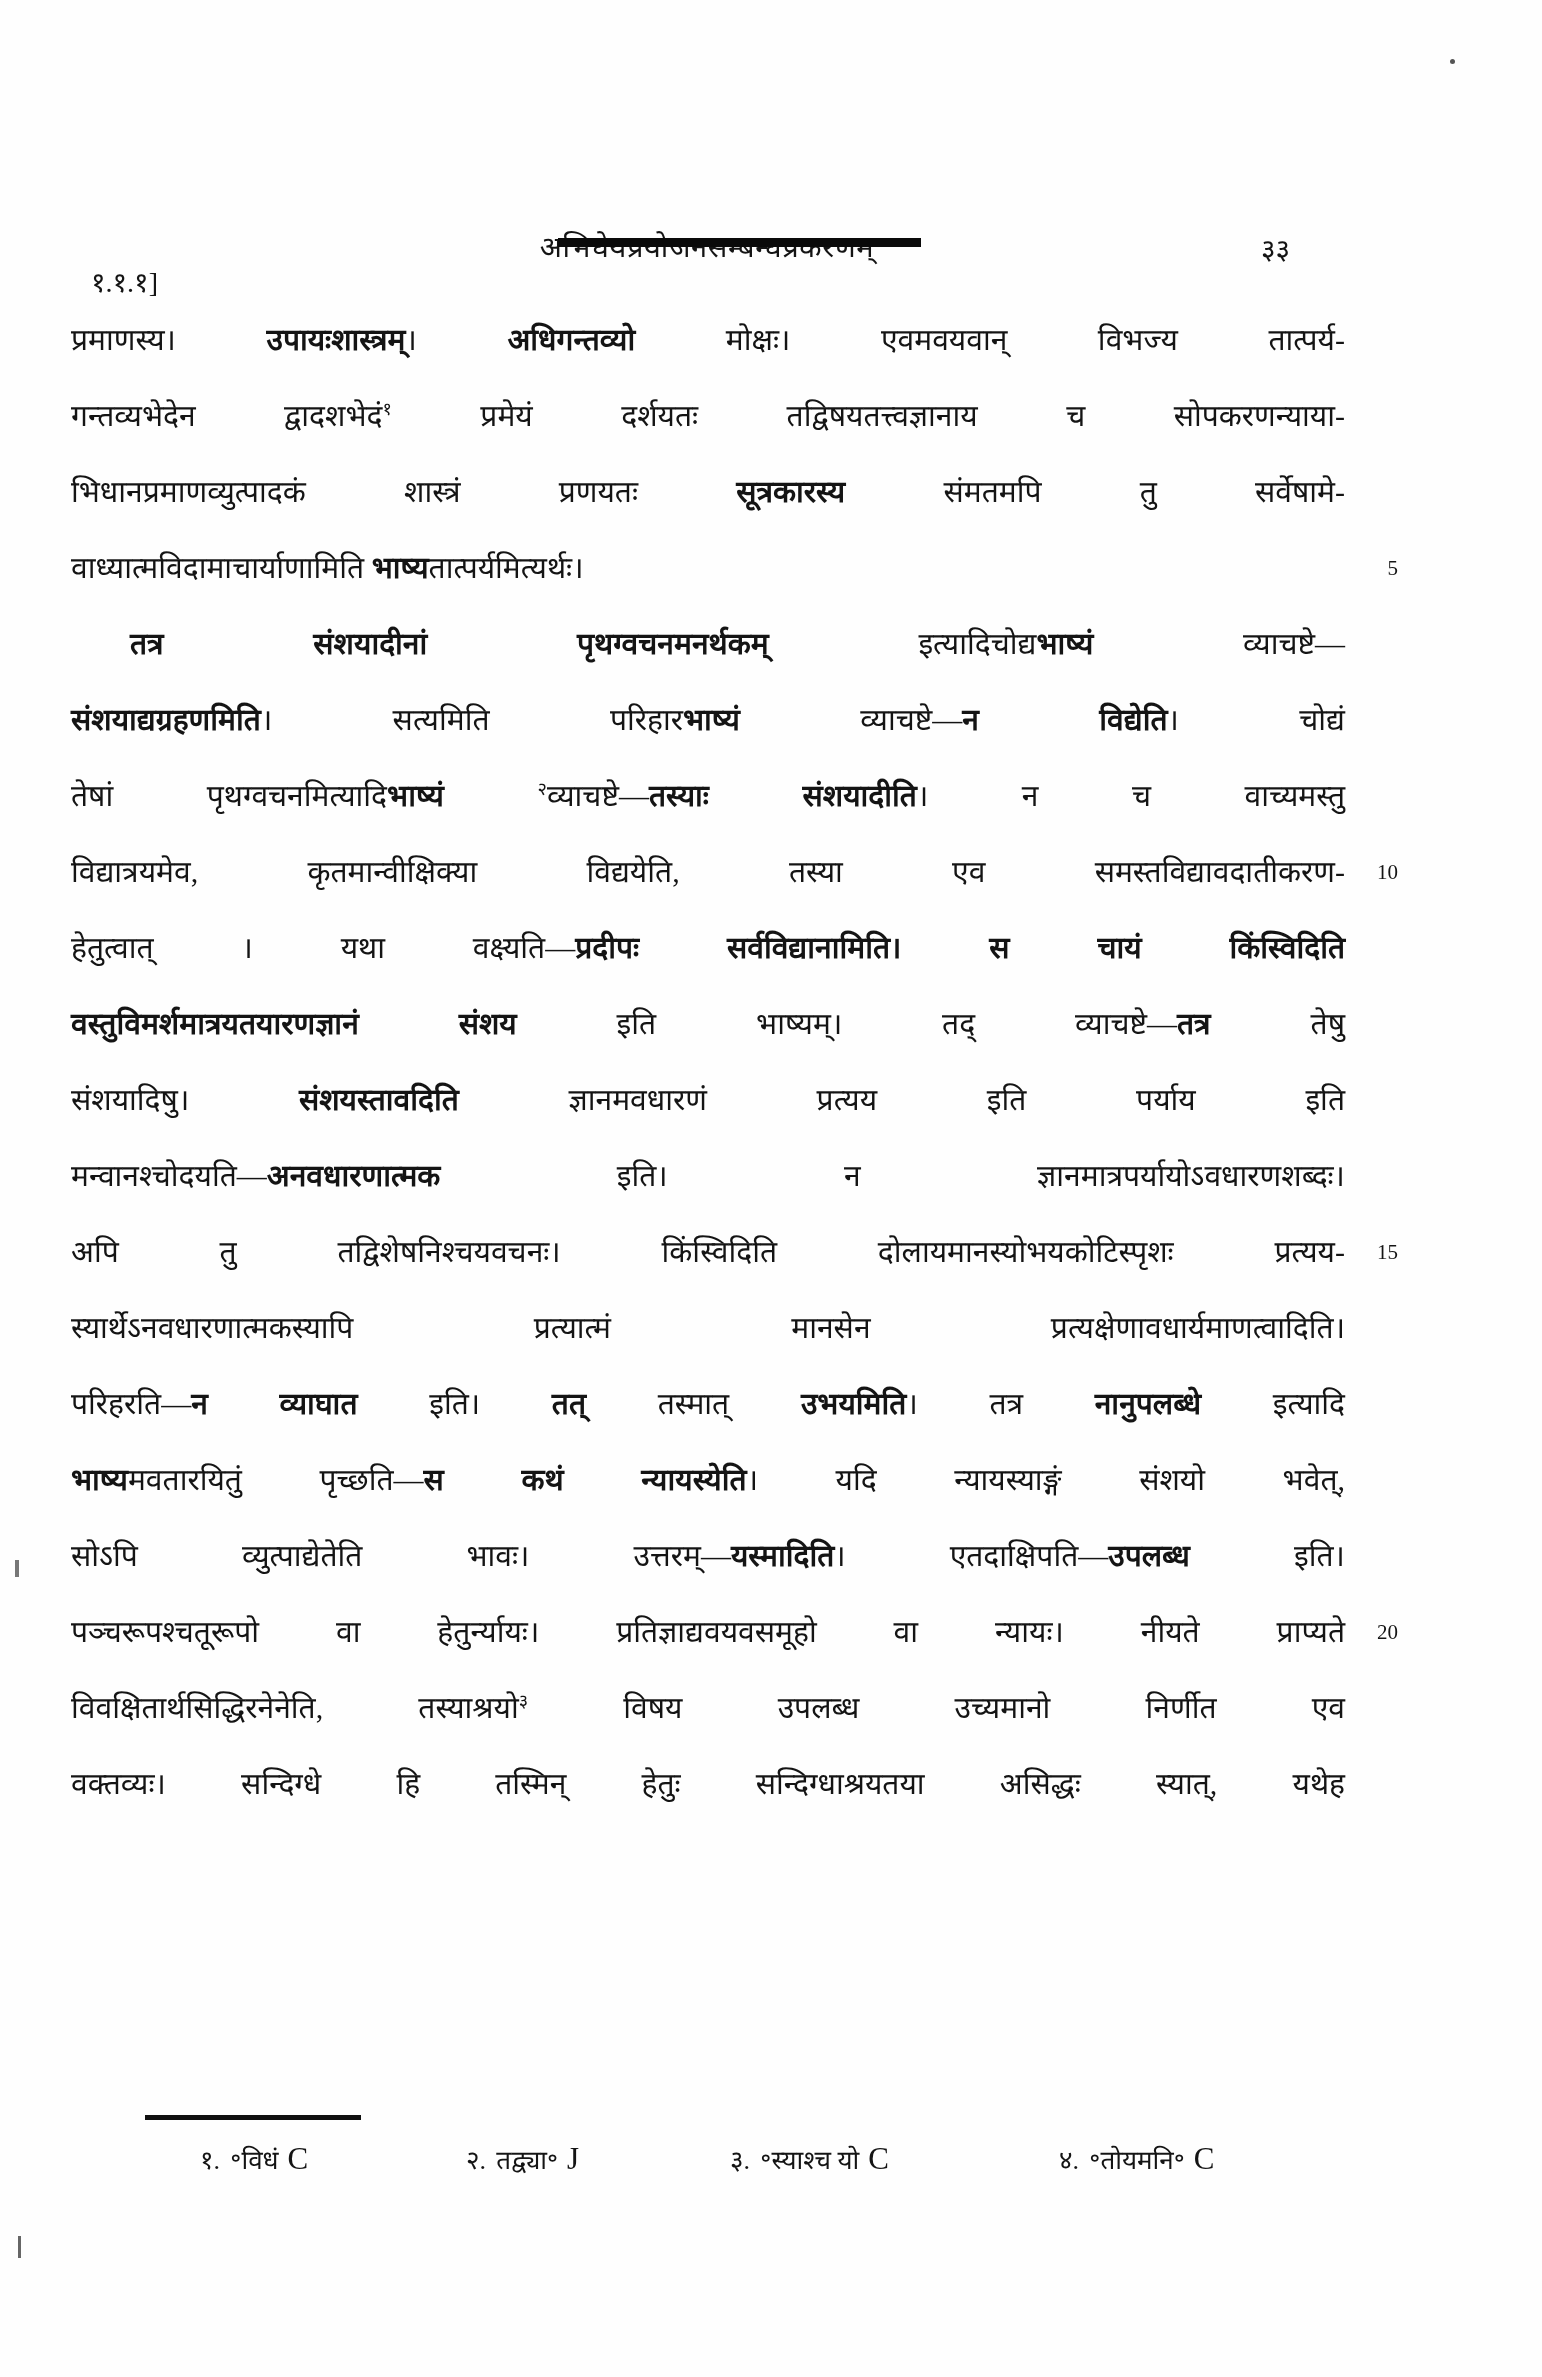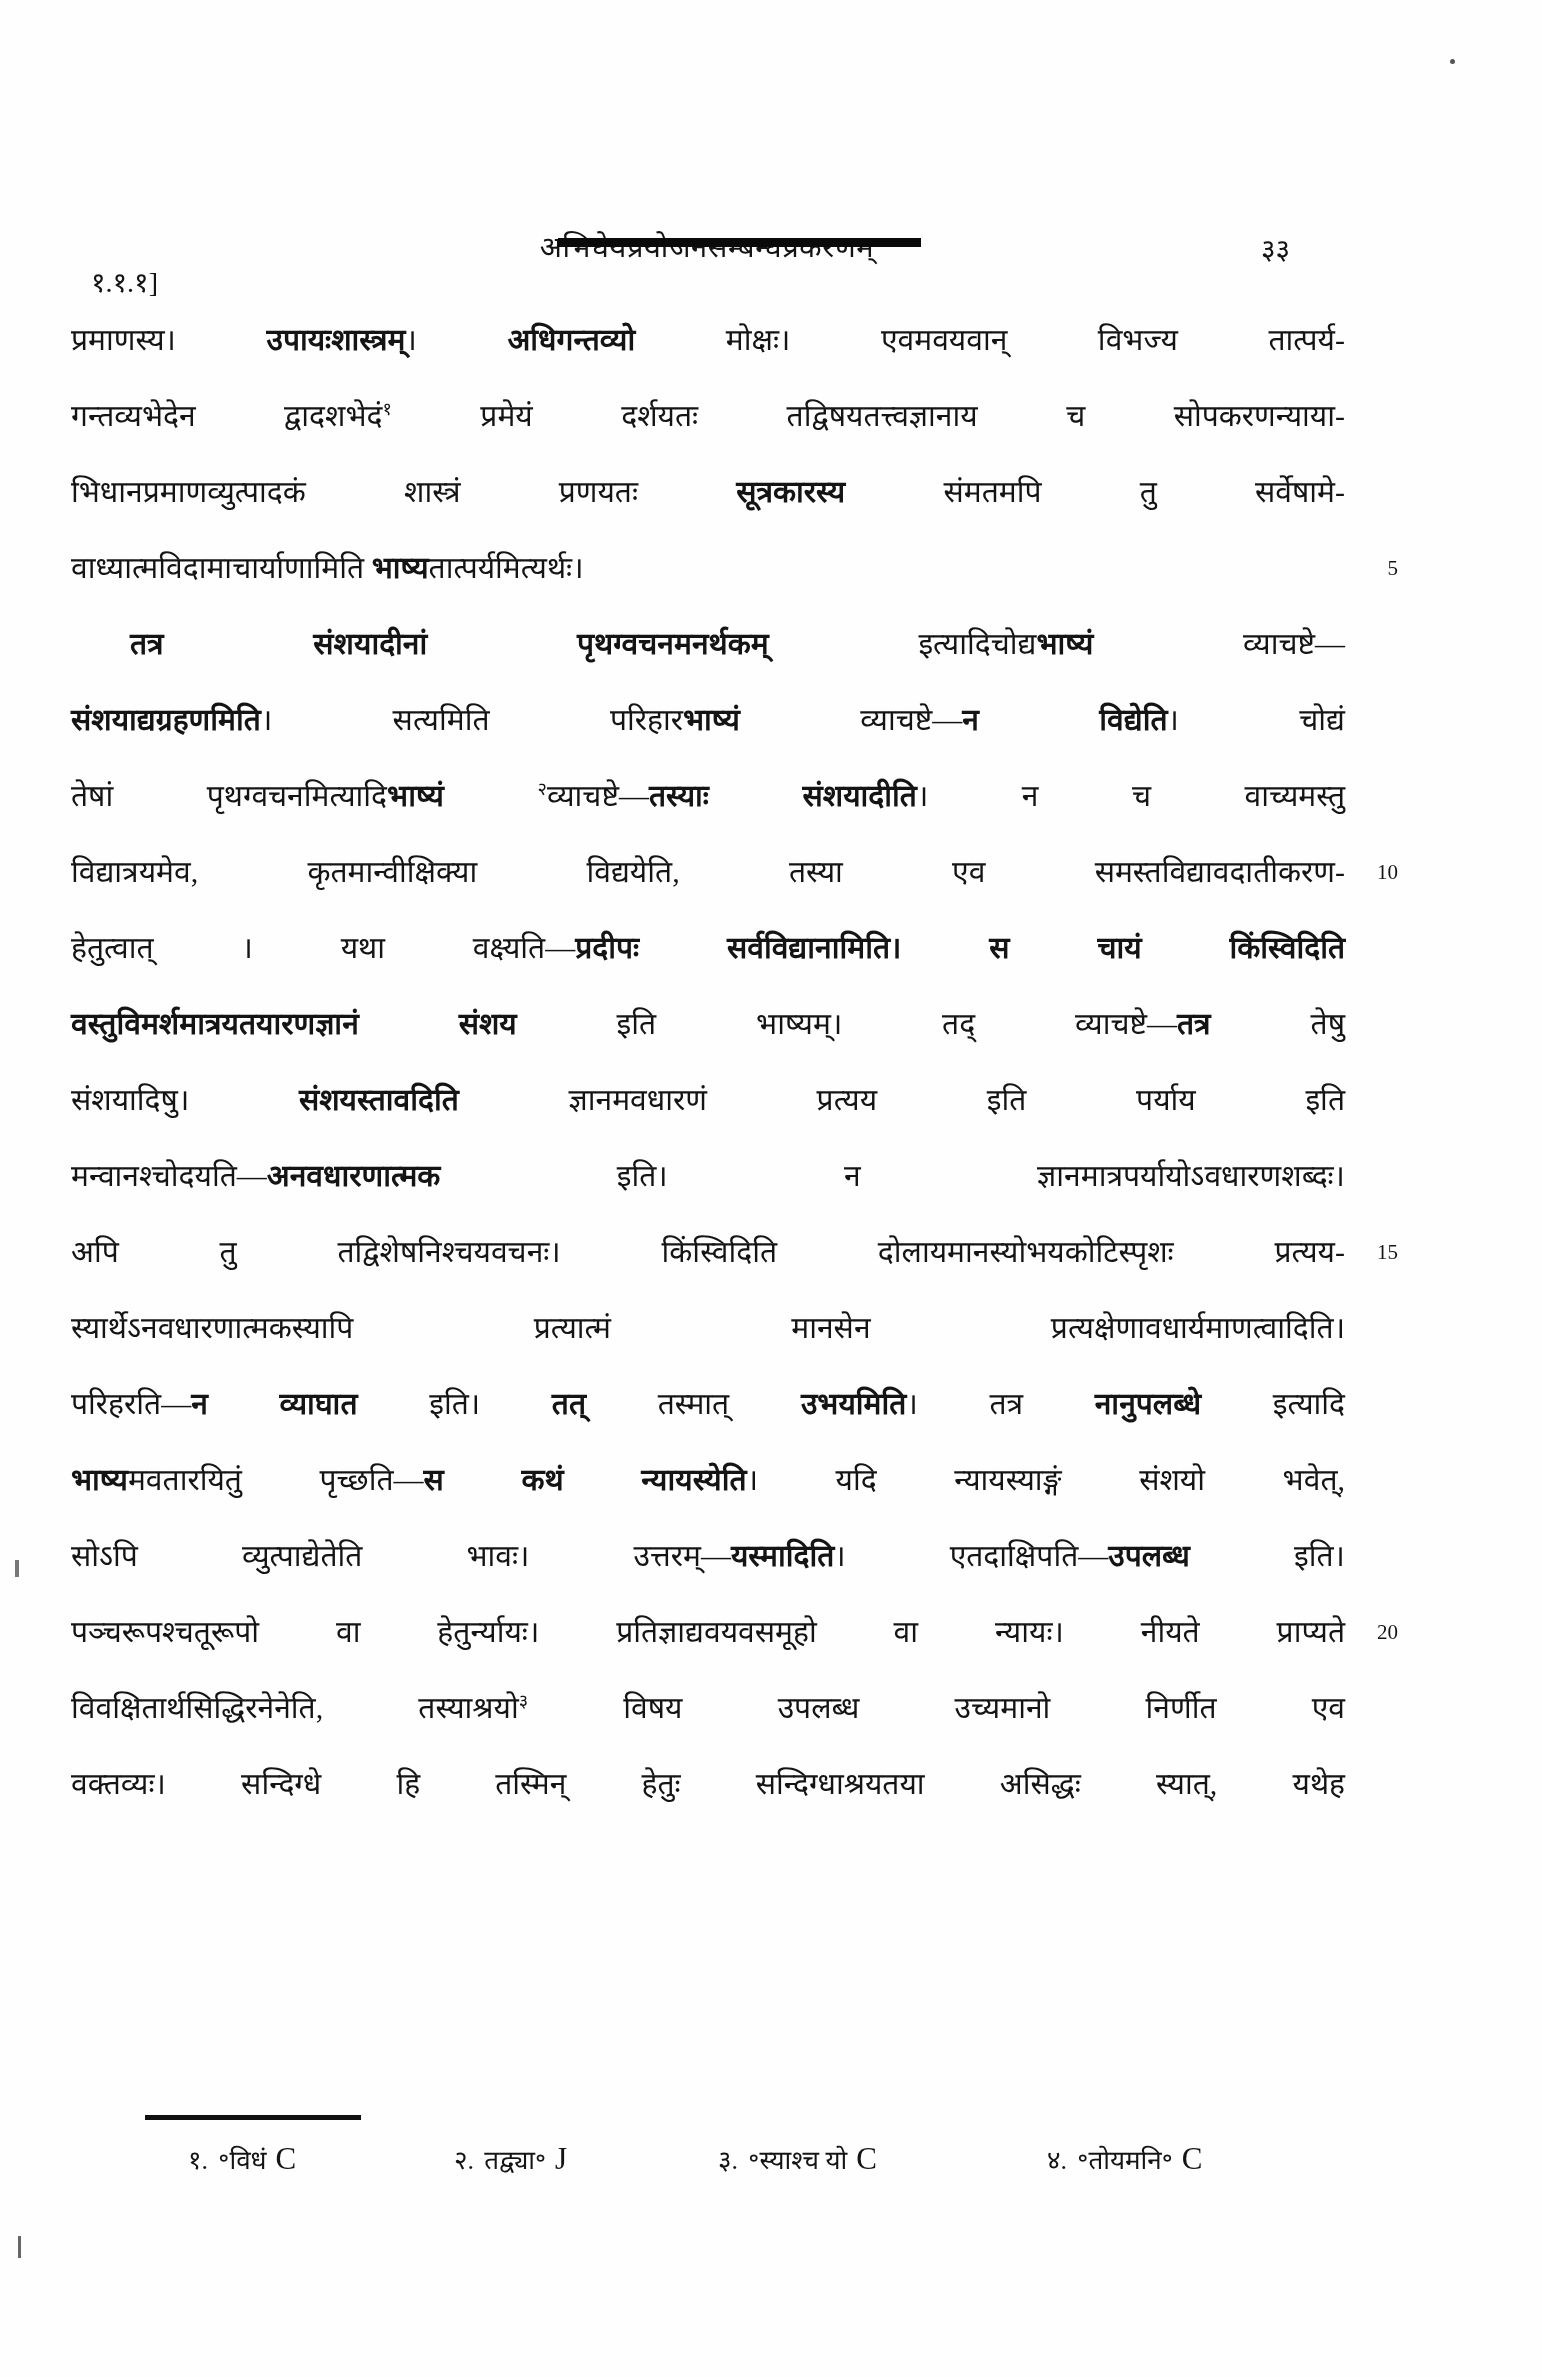--- a/index.html
+++ b/index.html
@@ -29,21 +29,21 @@
   .tline.ind{text-indent:59px;}
   .tline b{font-weight:bold;font-family:Liberation Serif, serif;}
   .tline sup{font-size:18px;line-height:0;vertical-align:super;}
   .mnum{
     position:absolute;right:-53px;top:0;height:76px;line-height:76px;
     font-size:21px;text-align:left;
   }
 
   
   .fn-rule{position:absolute;left:145px;top:2115px;width:216px;height:4.5px;background:#101010;}
-  .fn-row{position:absolute;left:0;top:2141px;width:1264px;height:51px;font-size:26px;}
+  .fn-row{position:absolute;left:12px;top:2141px;width:1264px;height:51px;font-size:26px;}
   .fn-item{position:absolute;top:0;white-space:nowrap;}
   .fn-item:nth-child(1){left:188px;}
   .fn-item:nth-child(2){left:454px;}
   .fn-item:nth-child(3){left:718px;}
   .fn-item:nth-child(4){left:1047px;}
   .fn-item .siglum{font-size:31px;margin-left:9px;}
   .fn-item .marker{margin-right:10.3px;}
 
   
   .art-dot-tr{position:absolute;left:1450px;top:59px;width:5.1px;height:5.1px;background:#555;border-radius:50%;}

